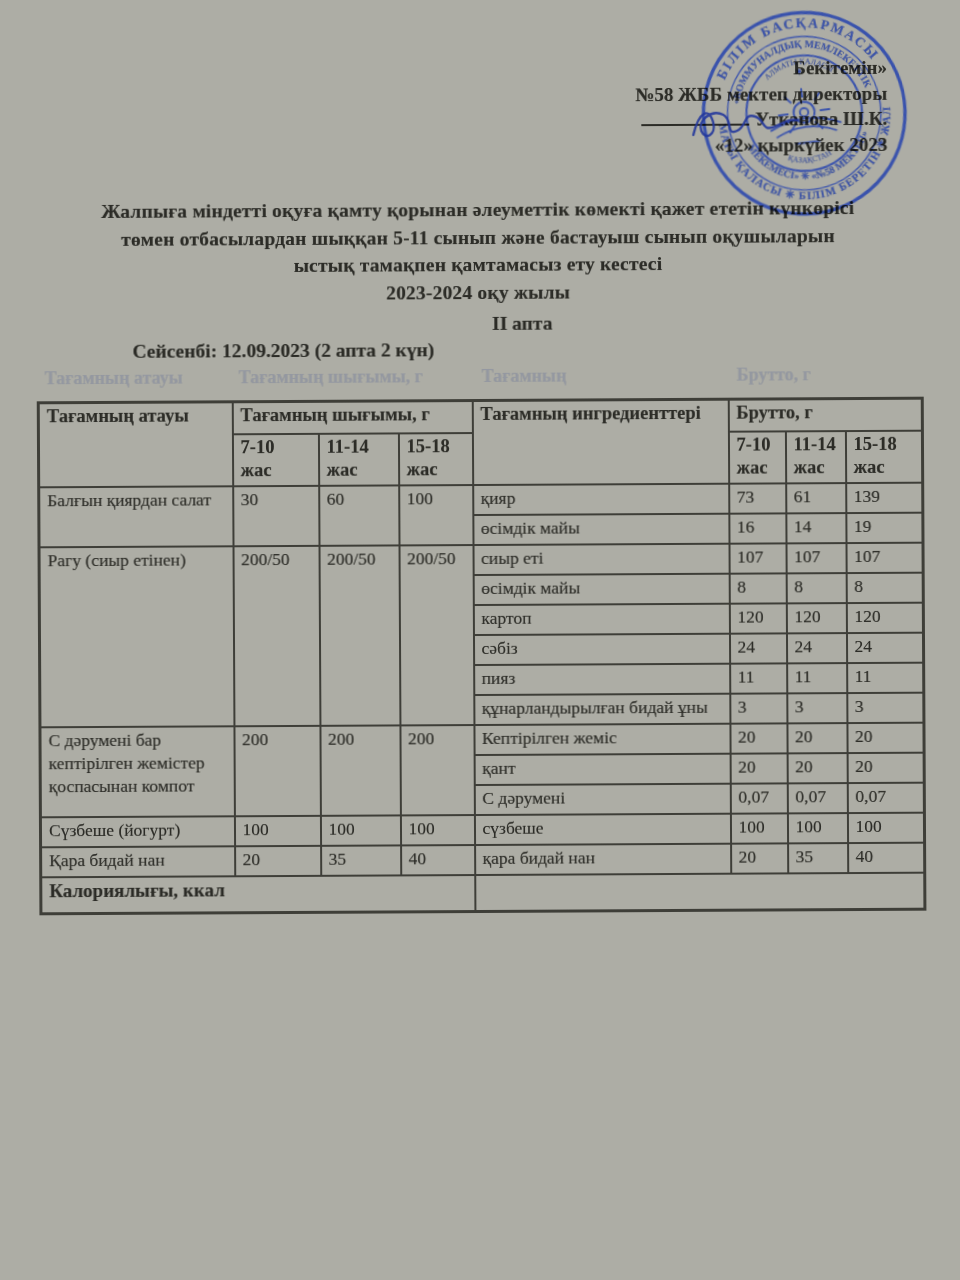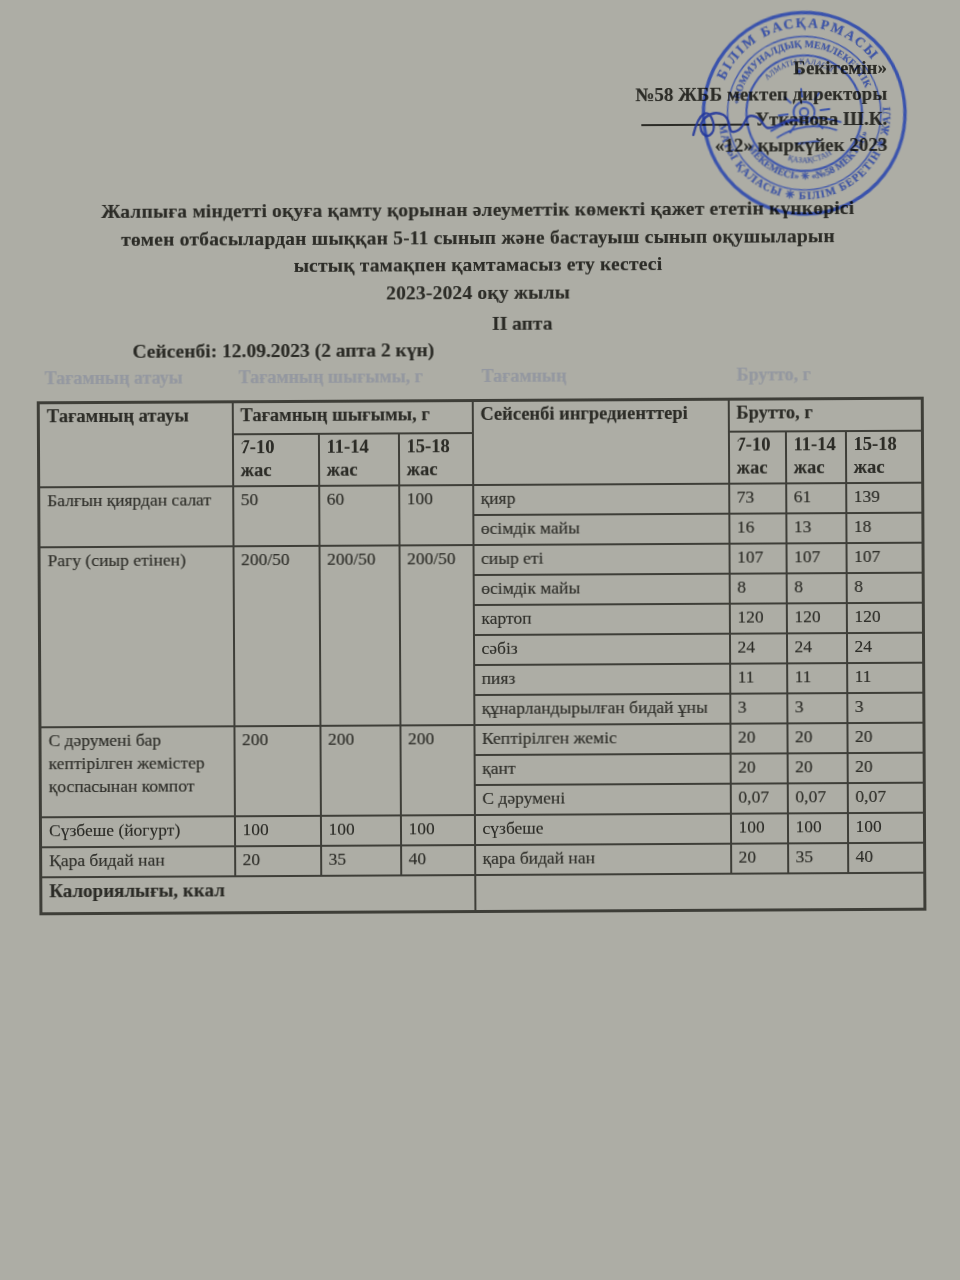--- a/index.html
+++ b/index.html
@@ -28,21 +28,21 @@
   .title{position:absolute;top:196px;left:30px;right:30px;text-align:center;font-weight:bold;font-size:19.5px;line-height:27.5px;letter-spacing:.2px;}
   .week{position:absolute;top:313px;left:0;right:0;text-align:center;font-weight:bold;font-size:19.5px;transform:translateX(44px);}
   .day{position:absolute;top:339px;left:134px;font-weight:bold;font-size:19.5px;}
   .ghost{position:absolute;top:366px;left:38px;width:884px;display:flex;font-weight:bold;font-size:18px;color:#5a6899;opacity:.30;filter:blur(.7px);white-space:nowrap;overflow:hidden;}
   .ghost span{display:block;padding-left:8px;box-sizing:border-box;overflow:hidden;}
   .g1{width:194px;} .g2{width:243px;} .g3{width:255px;} .g4{width:192px;}
   table.menu{position:absolute;top:399px;left:38px;width:884px;border-collapse:collapse;table-layout:fixed;font-size:17.5px;z-index:1;}
   .menu th,.menu td{border:2px solid #3e3e38;vertical-align:top;padding:1px 6px 1px 7px;text-align:left;line-height:23px;overflow:hidden;}
   .menu{border:3px solid #3e3e38;}
   .menu thead th{font-weight:bold;font-size:18.5px;height:28px;}
-  .menu thead .age{word-spacing:200px;height:48px;line-height:23px;border-radius:25px;}
+  .menu thead .age{word-spacing:200px;height:48px;line-height:23px;}
   .menu tbody td{height:26px;font-weight:normal;}
   .cell-dish{line-height:24px;}
   .cell-drop{padding-top:24px;}
   .cal{font-weight:bold;font-size:19px;height:32px;vertical-align:middle;line-height:30px;}
 </style>
 </head>
 <body>
 
 <div class="paper">
   <div class="content">
@@ -114,48 +114,48 @@
           <col style="width:74px">
         <col style="width:256px">
           <col style="width:57px">
           <col style="width:60px">
           <col style="width:77px">
       </colgroup>
       <thead>
         <tr>
           <th rowspan="2">Тағамның атауы</th>
           <th colspan="3">Тағамның шығымы, г</th>
-          <th rowspan="2">Сейсенбі ингредиенттері</th>
+          <th rowspan="2">Тағамның ингредиенттері</th>
           <th colspan="3">Брутто, г</th>
         </tr>
         <tr>
           <th class="age">7-10 жас</th>
           <th class="age">11-14 жас</th>
           <th class="age">15-18 жас</th>
           <th class="age">7-10 жас</th>
           <th class="age">11-14 жас</th>
           <th class="age">15-18 жас</th>
         </tr>
       </thead>
       <tbody>
           <tr>
             <td class="cell-dish" rowspan="2">Балғын қиярдан салат</td>
-            <td class="cell-num" rowspan="2">50</td>
+            <td class="cell-num" rowspan="2">30</td>
             <td class="cell-num" rowspan="2">60</td>
             <td class="cell-num" rowspan="2">100</td>
             <td class="cell-ing">қияр</td>
             <td class="cell-num">73</td>
             <td class="cell-num">61</td>
             <td class="cell-num">139</td>
           </tr>
           <tr>
             <td class="cell-ing">өсімдік майы</td>
             <td class="cell-num">16</td>
-            <td class="cell-num">13</td>
-            <td class="cell-num">18</td>
+            <td class="cell-num">14</td>
+            <td class="cell-num">19</td>
           </tr>
           <tr>
             <td class="cell-dish" rowspan="6">Рагу (сиыр етінен)</td>
             <td class="cell-num" rowspan="6">200/50</td>
             <td class="cell-num" rowspan="6">200/50</td>
             <td class="cell-num" rowspan="6">200/50</td>
             <td class="cell-ing">сиыр еті</td>
             <td class="cell-num">107</td>
             <td class="cell-num">107</td>
             <td class="cell-num">107</td>

